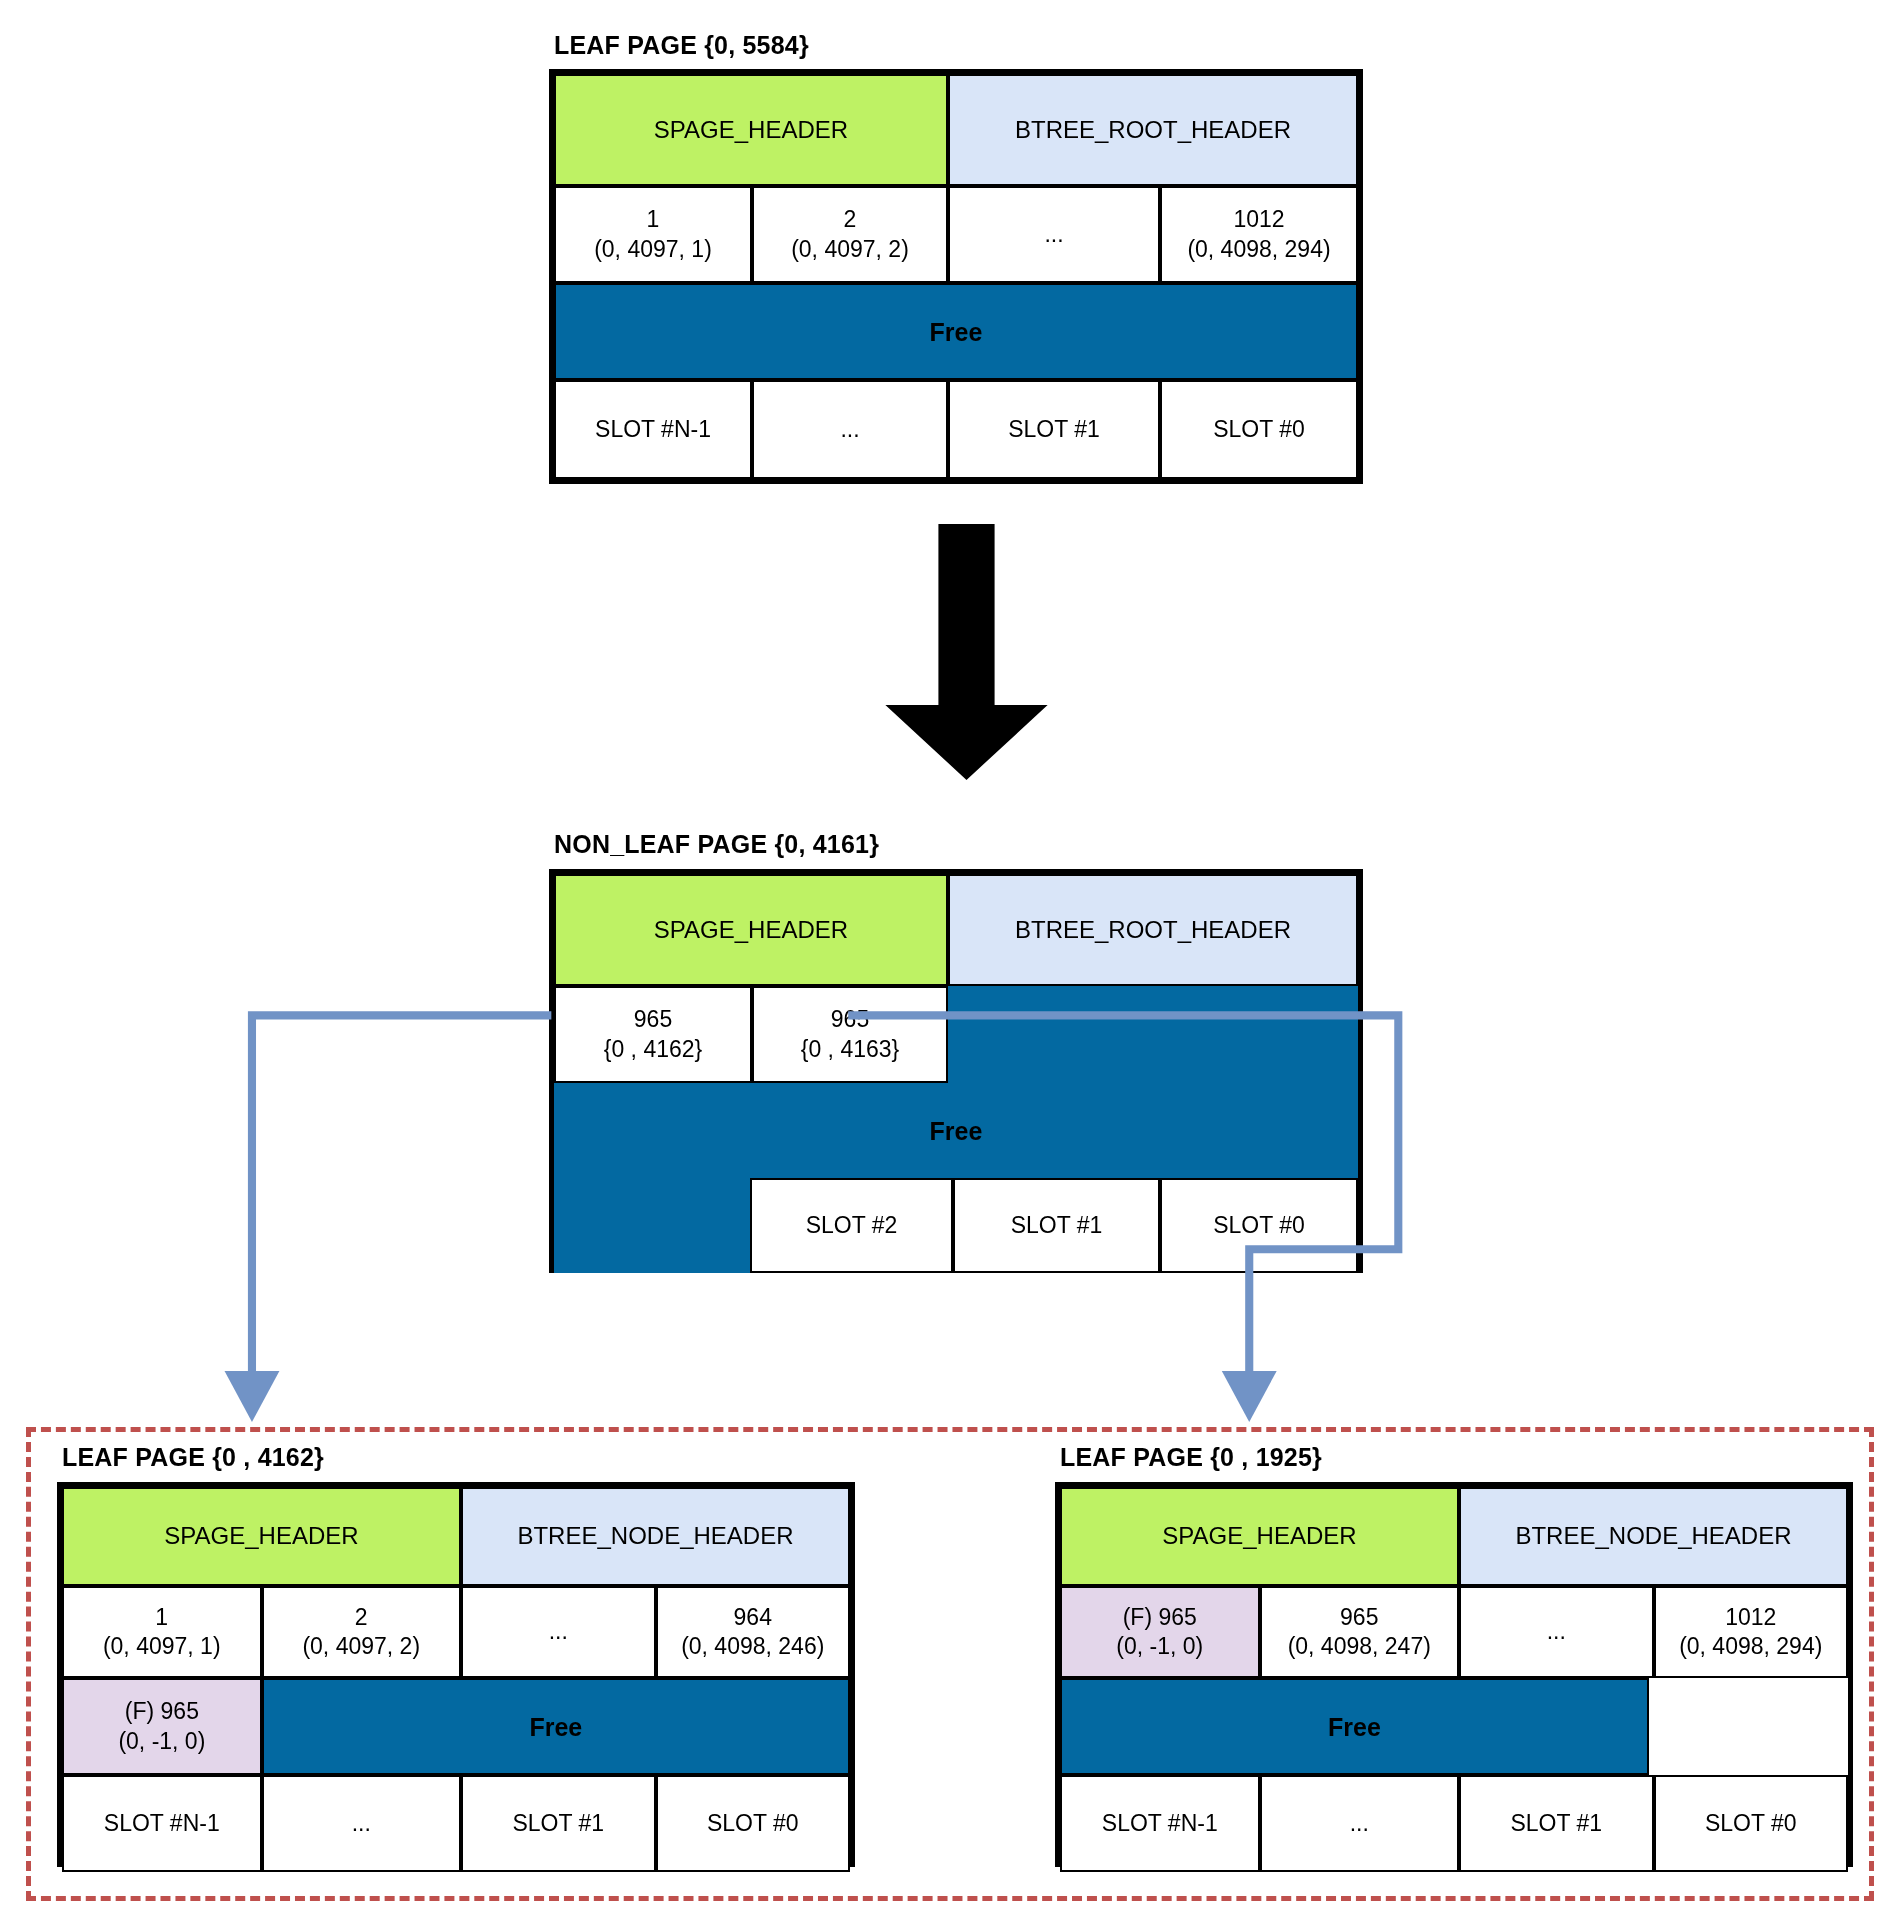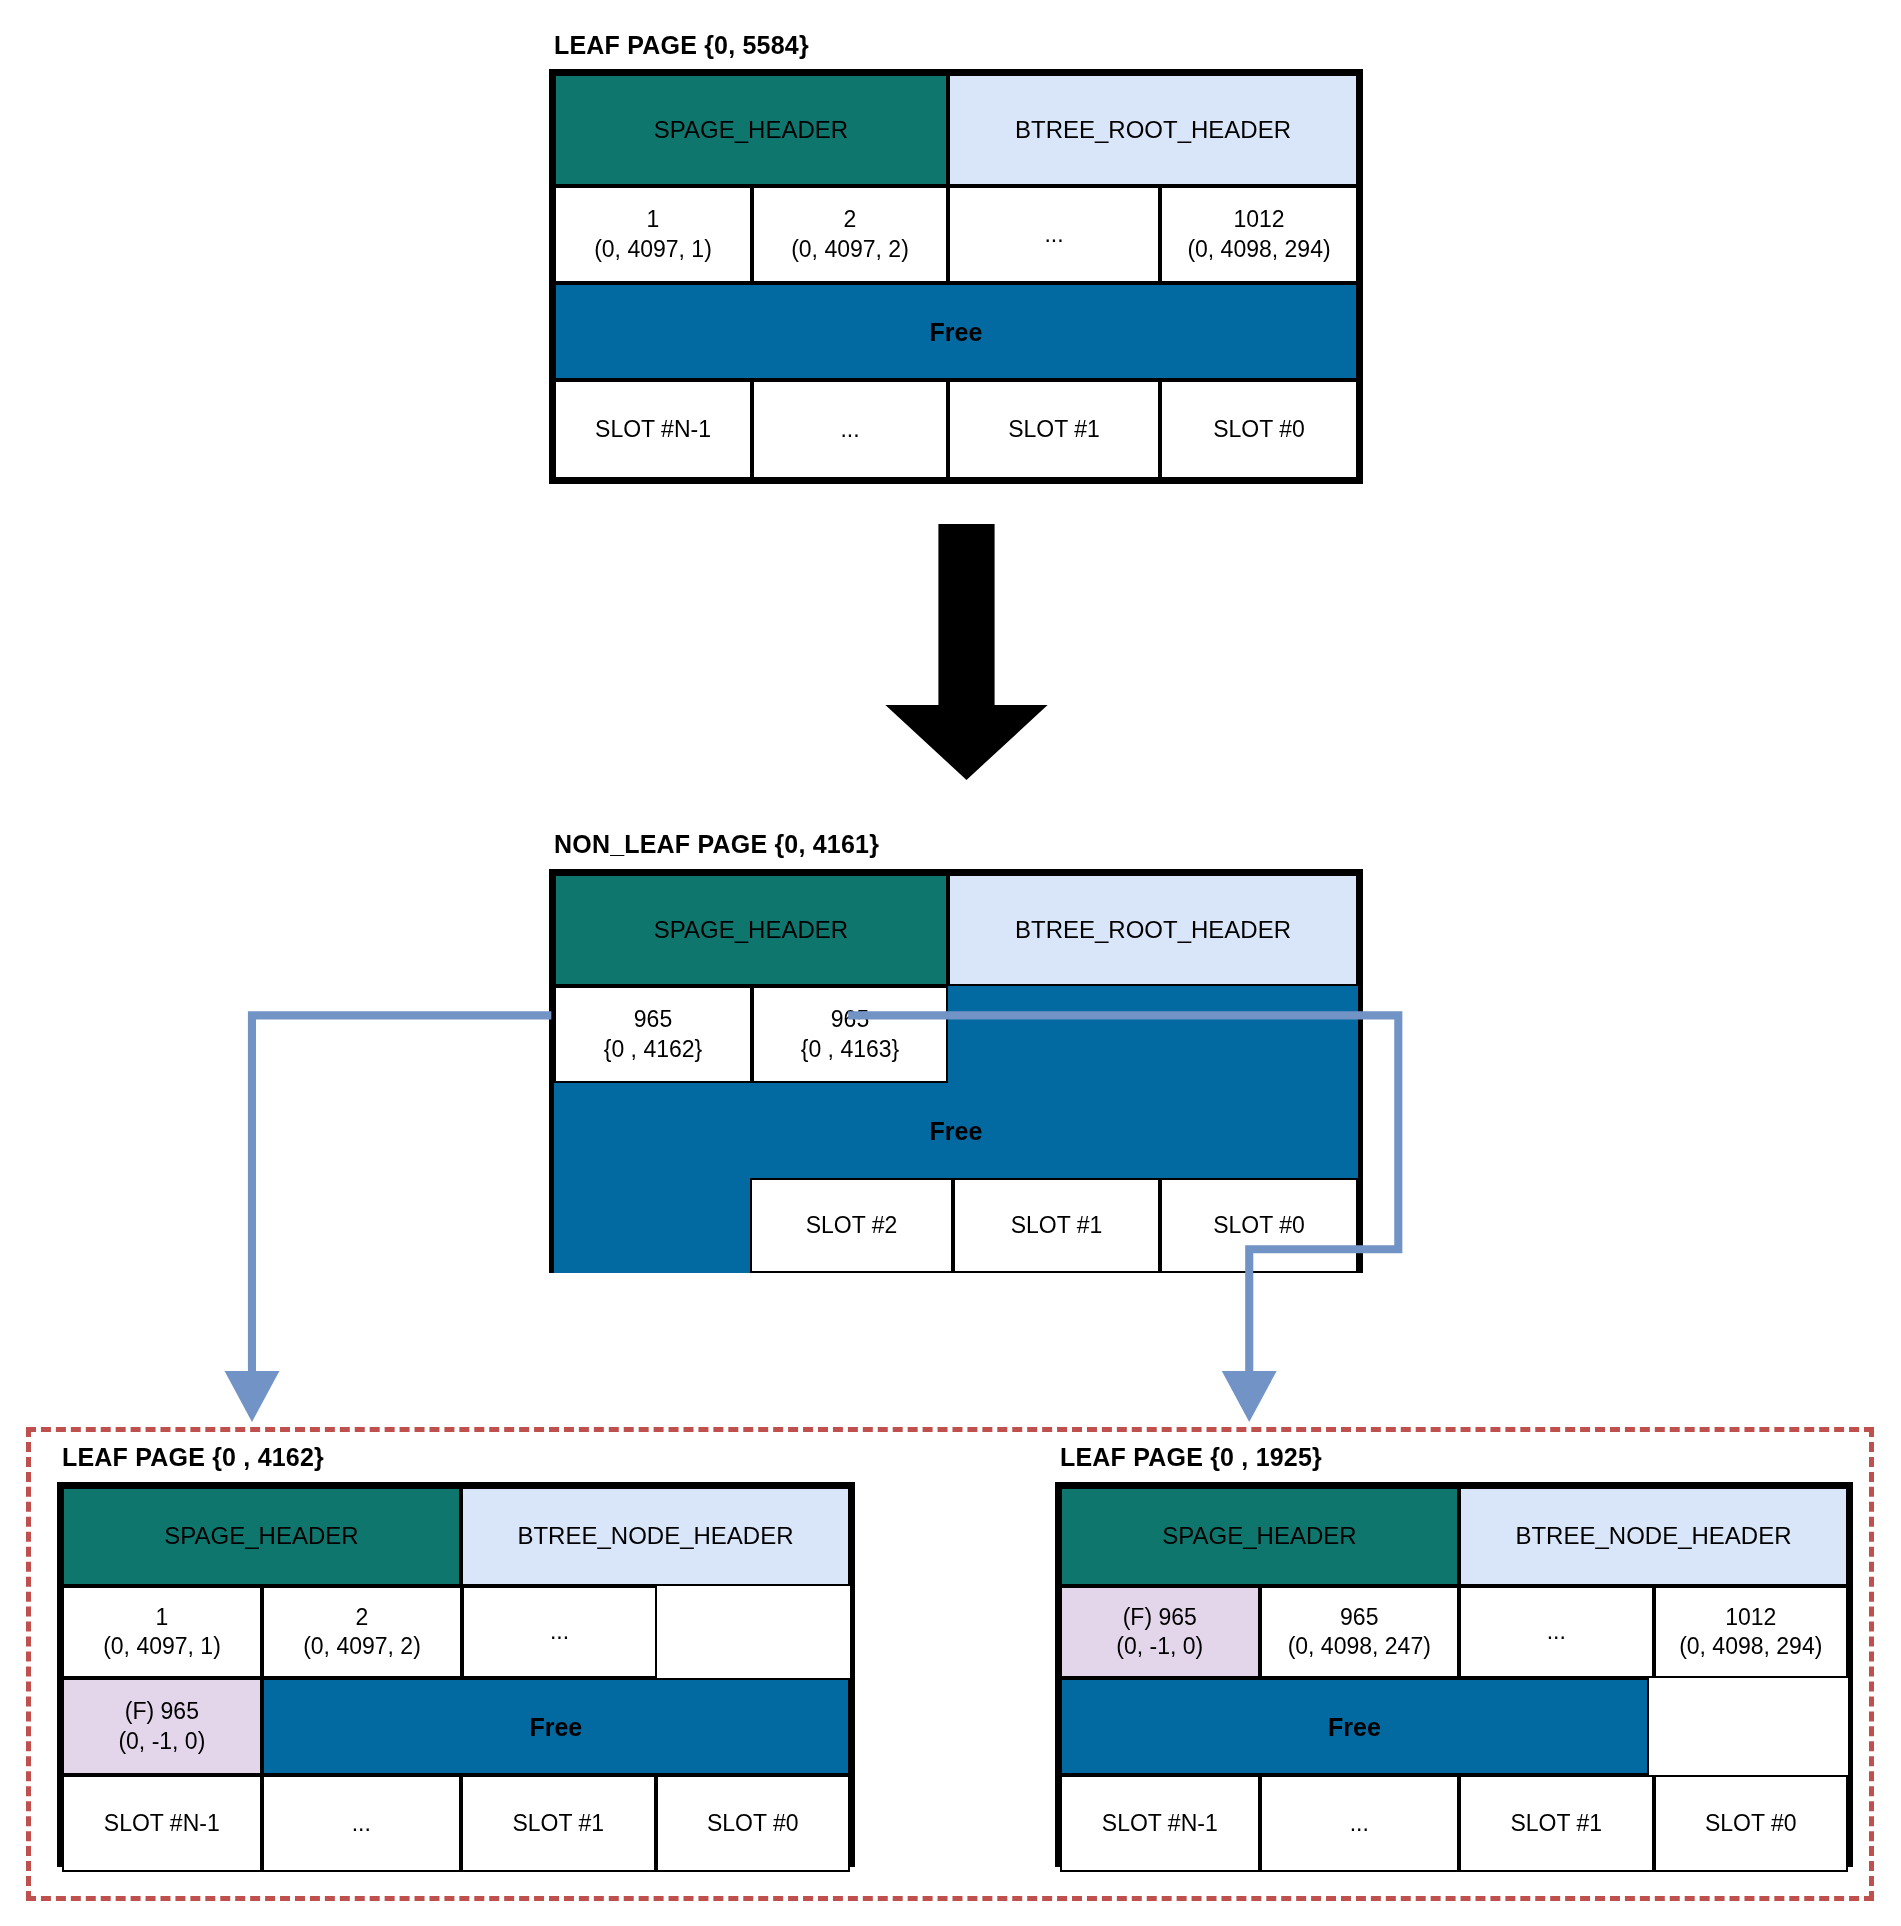--- a/index.html
+++ b/index.html
@@ -14,21 +14,21 @@
   
   .pagebox{position:absolute;box-sizing:border-box;border:5px solid #000;background:#fff;}
   .row{display:flex;box-sizing:border-box;width:100%;}
   .cell{
     box-sizing:border-box;border:2.5px solid #000;background:#fff;
     display:flex;align-items:center;justify-content:center;
     text-align:center;font-size:23px;line-height:1.28;
     white-space:pre-line;overflow:hidden;
   }
   .cell.hdr{font-size:24px;}
-  .pink{background:#0f766e;text-align:center;}
+  .pink{background:#bef264;text-align:center;}
   .blue{background:#d9e5f8;}
   .purple{background:#e3d6ea;}
   .yellow{background:#fdeec7;}
   .gray{background:#0369a1;}
   .free{font-weight:bold;font-size:25px;}
   .noborder{border:none;}
 
   
   .bigarrow{position:absolute;}
 
@@ -130,20 +130,23 @@
   </div>
   <div class="row" style="height:92px;">
     <div class="cell" style="width:200px;height:92px;">
       <span>1
 (0, 4097, 1)</span></div>
     <div class="cell" style="width:200px;height:92px;">
       <span>2
 (0, 4097, 2)</span></div>
     <div class="cell" style="width:195px;height:92px;">
       <span>...</span></div>
+    <div class="cell" style="width:195px;height:92px;">
+      <span>964
+(0, 4098, 246)</span></div>
   </div>
   <div class="row" style="height:97px;">
     <div class="cell purple" style="width:200px;height:97px;">
       <span>(F) 965
 (0, -1, 0)</span></div>
     <div class="cell gray free" style="width:589px;height:97px;">Free</div>
   </div>
   <div class="row" style="height:97px;">
     <div class="cell" style="width:200px;height:97px;">SLOT #N-1</div>
     <div class="cell" style="width:200px;height:97px;">...</div>

